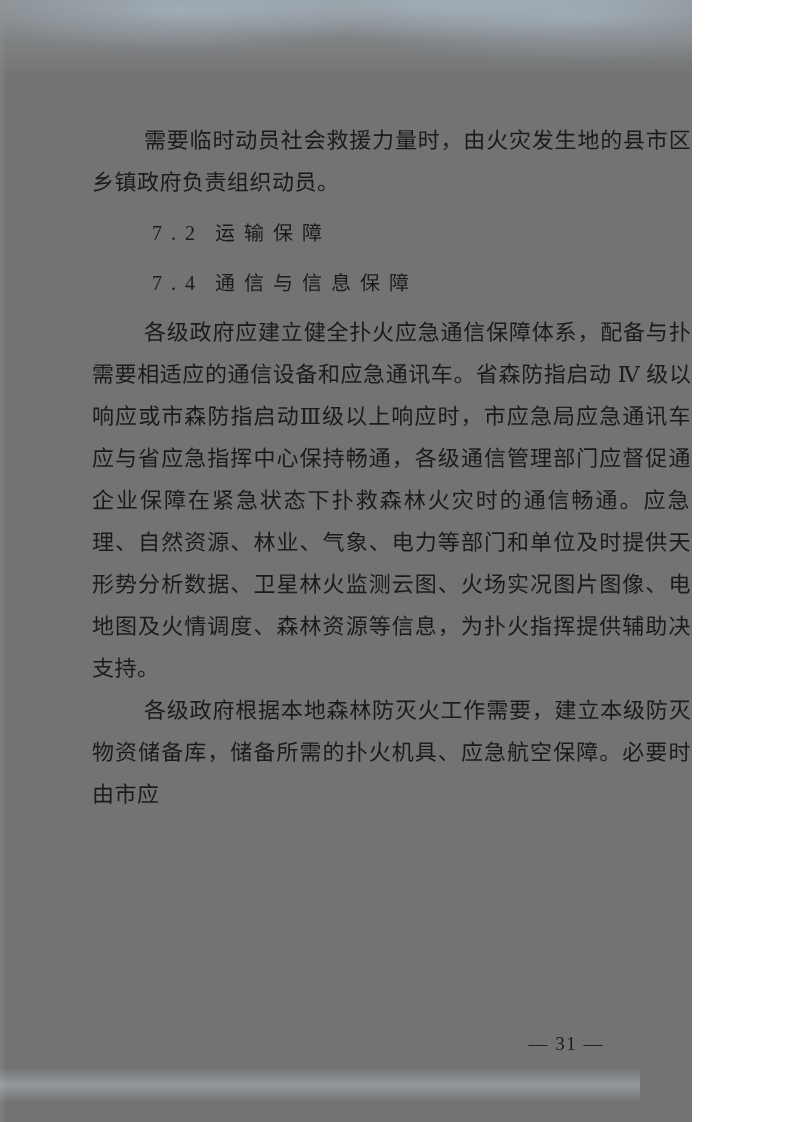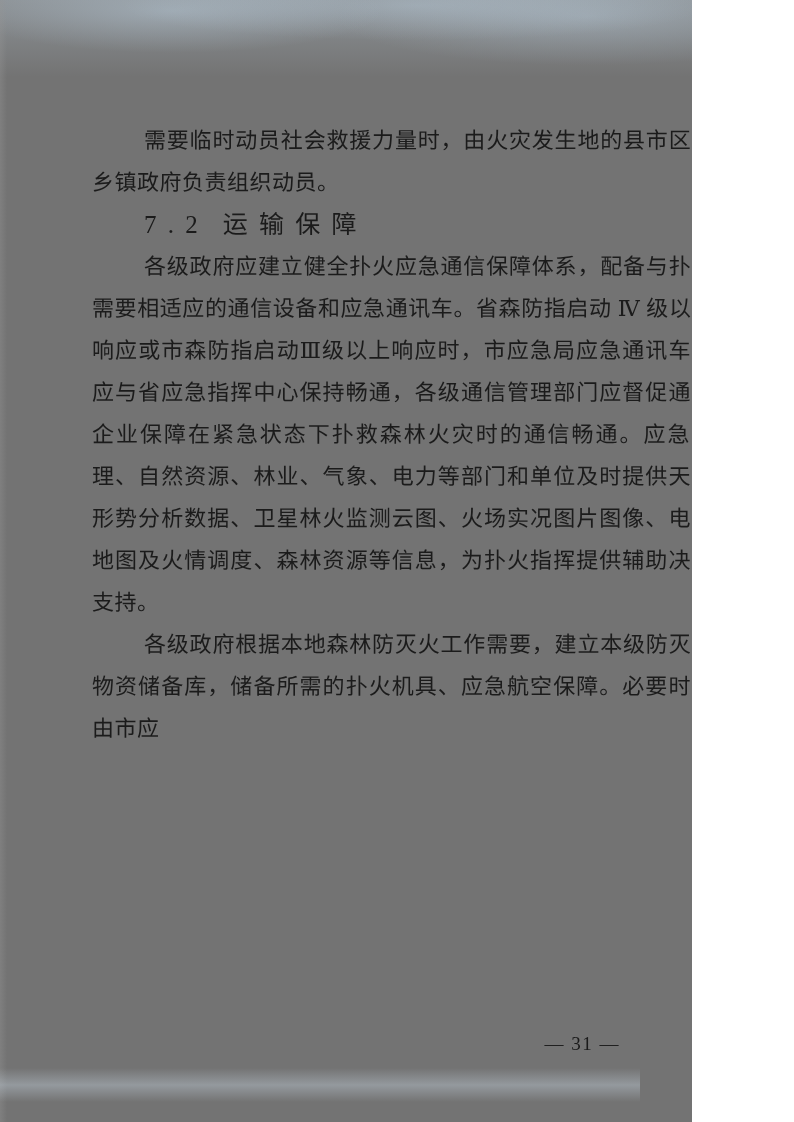--- a/index.html
+++ b/index.html
@@ -51,35 +51,35 @@
   .para {
     margin: 0;
     font-size: 22px;
     line-height: 42px;
     text-align: justify;
     text-justify: inter-ideograph;
     text-indent: 52px;
     letter-spacing: 0.5px;
   }
   .heading {
-    margin: 0;
-    font-size: 25px;
+    margin: 8px;
+    font-size: 20px;
     font-weight: normal;
     line-height: 42px;
     text-indent: 52px;
     letter-spacing: 0.45em;
     white-space: nowrap;
   }
   .heading .heading-title {
     margin-left: 0.55em;
   }
   .page-footer {
     position: absolute;
     top: 1033px;
-    right: 72px;
+    right: 88px;
     font-size: 19px;
     line-height: 22px;
     letter-spacing: 1.5px;
     color: #1b1b1b;
   }
 </style>
 </head>
 <body>
 
 <div class="page">
@@ -92,20 +92,23 @@
 
     <p class="para">需要临时动员社会救援力量时，由火灾发生地的县市区或乡镇政府负责组织动员。</p>
 
     <h2 class="heading">
       <span class="heading-number">7.2</span><span class="heading-title">运输保障</span>
     </h2>
 
 
 
 
+    <h2 class="heading">
+      <span class="heading-number">7.4</span><span class="heading-title">通信与信息保障</span>
+    </h2>
 
     <p class="para">各级政府应建立健全扑火应急通信保障体系，配备与扑火需要相适应的通信设备和应急通讯车。省森防指启动 Ⅳ 级以上响应或市森防指启动Ⅲ级以上响应时，市应急局应急通讯车辆应与省应急指挥中心保持畅通，各级通信管理部门应督促通信企业保障在紧急状态下扑救森林火灾时的通信畅通。应急管理、自然资源、林业、气象、电力等部门和单位及时提供天气形势分析数据、卫星林火监测云图、火场实况图片图像、电子地图及火情调度、森林资源等信息，为扑火指挥提供辅助决策支持。</p>
 
 
     <p class="para">各级政府根据本地森林防灭火工作需要，建立本级防灭火物资储备库，储备所需的扑火机具、应急航空保障。必要时，由市应</p>
 
   </main>
 
   <footer class="page-footer">
     <span>— 31 —</span>

